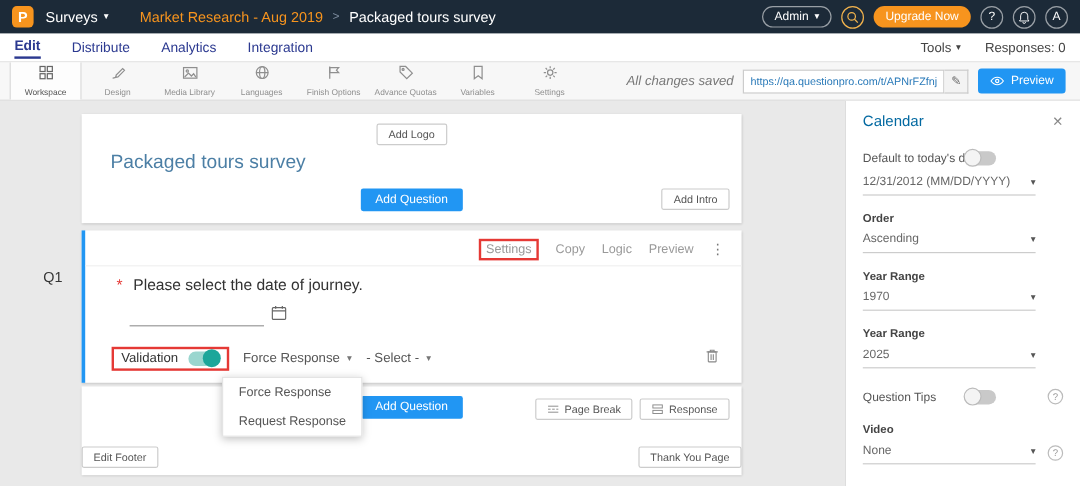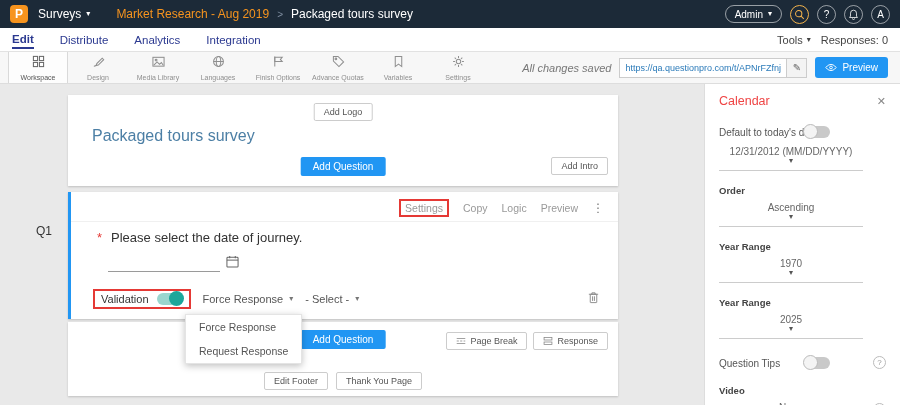--- a/index.html
+++ b/index.html
@@ -18,21 +18,21 @@
   .tb-right { margin-left:auto; display:flex; align-items:center; gap:8px; }
   .pill { height:18px; border:1px solid rgba(255,255,255,.55); border-radius:9px; display:flex; align-items:center; gap:5px; padding:0 9px; font-size:10px; cursor:pointer; }
   .circle-btn { width:19px; height:19px; border:1px solid rgba(255,255,255,.55); border-radius:50%; display:flex; align-items:center; justify-content:center; font-size:10px; cursor:pointer; }
   .search-btn { border-color:#f2b34d; }
   .upgrade { height:18px; border-radius:9px; background:#f7941e; color:#fff; font-size:10px; display:flex; align-items:center; padding:0 10px; border:none; cursor:pointer; }
 
   
   .tabbar { height:24px; background:#fff; border-bottom:1px solid #e2e2e2; display:flex; align-items:center; padding:0 12px; gap:26px; }
   .tab { font-size:11.5px; color:#2b3990; height:19px; display:flex; align-items:center; cursor:pointer; }
   .tab.active { font-weight:bold; border-bottom:2px solid #2b3990; }
-  .tab-right { margin-left:auto; display:flex; gap:10px; align-items:center; font-size:11px; color:#444; }
+  .tab-right { margin-left:auto; display:flex; gap:20px; align-items:center; font-size:11px; color:#444; }
   .tools-menu { display:flex; align-items:center; gap:4px; cursor:pointer; }
 
   
   .toolbar { height:32px; background:#f7f7f7; border-bottom:1px solid #ddd; display:flex; align-items:stretch; padding:0 8px; }
   .tool-item { width:60px; display:flex; flex-direction:column; align-items:center; justify-content:center; gap:2px; color:#8f8f8f; cursor:pointer; }
   .tool-item svg { width:13px; height:13px; stroke:currentColor; fill:none; stroke-width:1.1; }
   .tool-label { font-size:7px; color:#8f8f8f; white-space:nowrap; }
   .tool-item.active { background:#fdfdfd; border-left:1px solid #d9d9d9; border-right:1px solid #d9d9d9; color:#666; }
   .tool-item.active .tool-label { color:#555; }
   .toolbar-right { margin-left:auto; display:flex; align-items:center; gap:8px; padding-right:4px; }
@@ -83,33 +83,33 @@
   .toggle.on .knob { background:#1ca69a; right:-1px; }
   .toggle.off { background:#c9c9c9; }
   .toggle.off .knob { background:#f4f4f4; border:1px solid #bbb; left:-1px; }
 
   .fr-dropdown { position:absolute; left:185px; top:230px; min-width:104px; background:#fff; border:1px solid #e4e4e4; box-shadow:0 2px 7px rgba(0,0,0,.25); z-index:20; }
   .fr-item { font-size:10.5px; color:#555; padding:6px 13px; white-space:nowrap; cursor:pointer; }
 
   .bottomcard { top:238px; height:74px; }
   .bottomcard .btn-blue { position:absolute; top:8px; left:50%; transform:translateX(-50%); }
   .pb-group { position:absolute; top:10px; right:10px; display:flex; gap:6px; }
-  .footer-btns { position:absolute; top:50px; left:0; right:0; display:flex; justify-content:center; gap:8px; }
+  .footer-btns { position:absolute; top:50px; left:0; right:0; display:flex; justify-content:space-between; gap:8px; }
 
   
   .sidebar { position:absolute; top:0; right:0; width:196px; height:321px; background:#fff; border-left:1px solid #ddd; padding:10px 14px; }
   .sb-header { display:flex; justify-content:space-between; align-items:center; }
-  .sb-title { font-size:12.5px; color:#ef4444; }
+  .sb-title { font-size:12.5px; color:#0369a1; }
   .sb-close { font-size:11px; color:#888; cursor:pointer; }
   .sb-toggle-row { position:relative; margin-top:16px; height:16px; display:flex; align-items:center; }
   .sb-text { font-size:10px; color:#555; }
   .sb-toggle-row .toggle { position:absolute; right:56px; }
   .qmark { width:13px; height:13px; border:1px solid #bbb; border-radius:50%; color:#999; font-size:8px; display:flex; align-items:center; justify-content:center; position:absolute; right:0; top:1px; cursor:pointer; }
   .sb-label { margin-top:14px; font-size:9.5px; color:#444; font-weight:bold; }
-  .sb-select { margin-top:6px; width:144px; display:flex; justify-content:space-between; align-items:center; border-bottom:1px solid #ccc; padding-bottom:5px; font-size:10px; color:#666; cursor:pointer;flex-direction:column; }
+  .sb-select { margin-top:6px; width:144px; display:flex; justify-content:space-between; align-items:center; border-bottom:1px solid #ccc; padding-bottom:5px; font-size:10px; color:#666; cursor:pointer; }
   .sb-select .caret { color:#555; }
   .sb-video-row { position:relative; margin-top:6px; height:18px; }
   .sb-video-row .sb-select { margin-top:0; }
 </style>
 </head>
 <body>
 
 <div class="app">
 
   <header class="topbar">
@@ -127,20 +127,21 @@
       <div class="pill">
         <span>Admin</span>
         <span class="caret">▾</span>
       </div>
       <div class="circle-btn search-btn">
         <svg width="11" height="11" viewBox="0 0 14 14">
             <circle cx="6" cy="6" r="4" fill="none" stroke="#f2b34d" stroke-width="1.3"></circle>
             <line x1="9" y1="9" x2="12.5" y2="12.5" stroke="#f2b34d" stroke-width="1.3"></line>
           </svg>
       </div>
+      <button class="upgrade">Upgrade Now</button>
       <div class="circle-btn">?</div>
       <div class="circle-btn">
         <svg width="11" height="11" viewBox="0 0 14 14">
             <path d="M7 1.5a3.8 3.8 0 0 0-3.8 3.8V9L2 10.8h10L10.8 9V5.3A3.8 3.8 0 0 0 7 1.5z" fill="none" stroke="#fff" stroke-width="1"></path>
             <path d="M5.6 12a1.4 1.4 0 0 0 2.8 0" fill="none" stroke="#fff" stroke-width="1"></path>
           </svg>
       </div>
       <div class="circle-btn">A</div>
     </div>
   </header>

